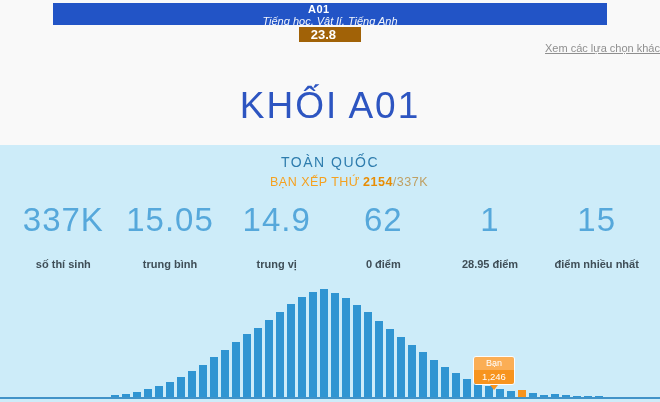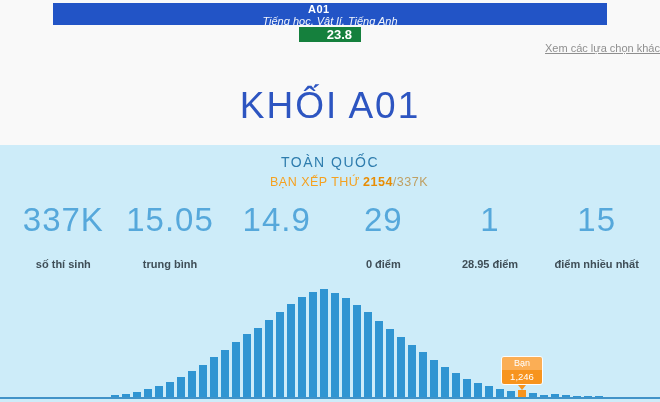--- a/index.html
+++ b/index.html
@@ -9,22 +9,22 @@
 
   
   .topbar {
     margin: 3px auto 0 auto; width: 554px; height: 22px;
     background: #2254c6; color: #fff; display: flex; align-items: center;
     font-size: 11px; cursor: pointer; flex-direction: column;
   }
   .topbar .code { font-weight: bold; padding-left: 14px; width: 72px; letter-spacing: 0.5px; }
   .topbar .subjects { flex: 1; font-style: italic; opacity: 0.95; }
   .topbar .score {
-    width: 62px; height: 22px; background: #15803d; font-weight: bold; font-size: 13px;
-    display: flex; align-items: center; justify-content: flex-end; padding-right: 9px;
+    width: 62px; height: 22px; background: #a16207; font-weight: bold; font-size: 13px;
+    display: flex; align-items: center; justify-content: flex-end; padding-right: 25px;
   }
 
   .linkrow { text-align: right; margin-top: 13px; }
   .other-link { font-size: 11px; color: #8f8f8f; text-decoration: underline; }
 
   .title {
     text-align: center; margin-top: 29px; font-size: 37px; font-weight: 200;
     color: #2d55c1; letter-spacing: 2px;
   }
 
@@ -95,23 +95,24 @@
       <div class="stat">
         <div class="num">337K</div>
         <div class="lbl">số thí sinh</div>
       </div>
       <div class="stat">
         <div class="num">15.05</div>
         <div class="lbl">trung bình</div>
       </div>
       <div class="stat">
         <div class="num">14.9</div>
+        <div class="lbl">trung vị</div>
       </div>
       <div class="stat">
-        <div class="num">29</div>
+        <div class="num">62</div>
         <div class="lbl">0 điểm</div>
       </div>
       <div class="stat">
         <div class="num">1</div>
         <div class="lbl">28.95 điểm</div>
       </div>
       <div class="stat">
         <div class="num">15</div>
         <div class="lbl">điểm nhiều nhất</div>
       </div>
@@ -159,21 +160,21 @@
         <div class="bar you" style="height: 7px;"></div>
         <div class="bar" style="height: 4px;"></div>
         <div class="bar" style="height: 2px;"></div>
         <div class="bar" style="height: 3px;"></div>
         <div class="bar" style="height: 2px;"></div>
         <div class="bar" style="height: 1px;"></div>
         <div class="bar" style="height: 1px;"></div>
         <div class="bar" style="height: 1px;"></div>
       </div>
 
-    <div class="tooltip" style="left: 501px;">
+    <div class="tooltip" style="left: 473px;">
       <div class="tip-box">
         <div class="tip-top">Bạn</div>
         <div class="tip-bottom">1,246</div>
       </div>
       <span class="tip-arrow"></span>
     </div>
   </div>
 
 </div>
 

